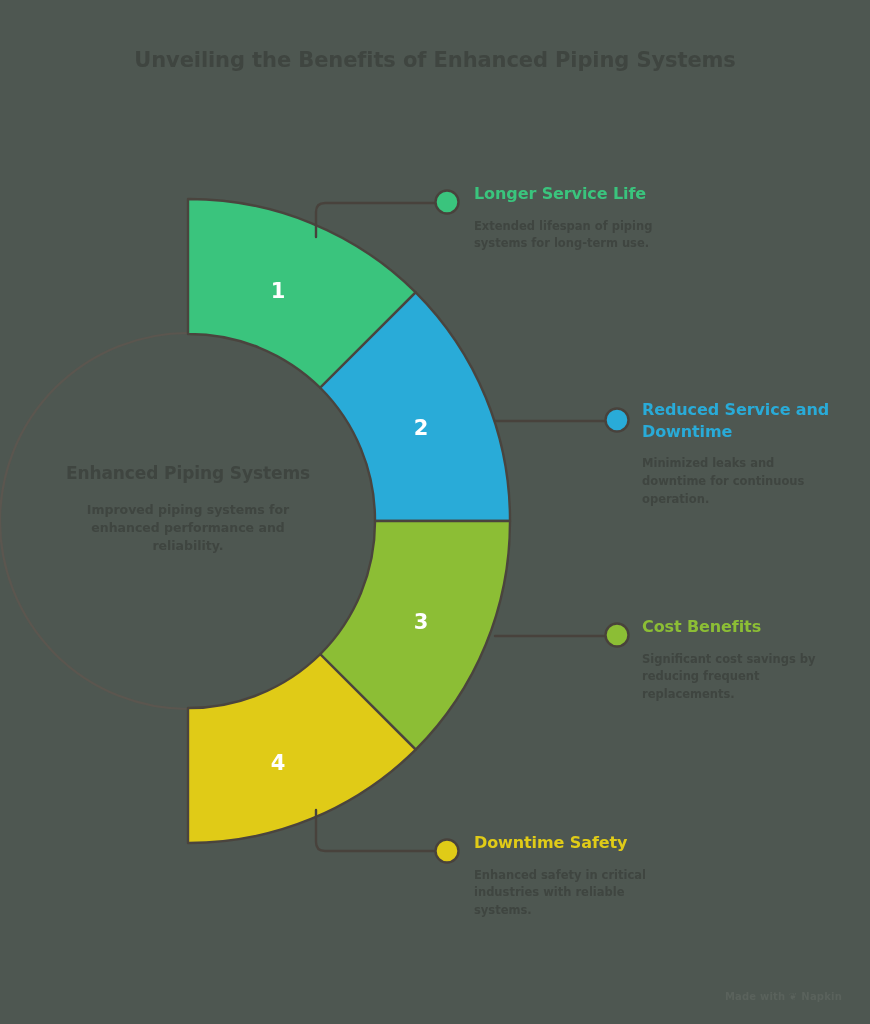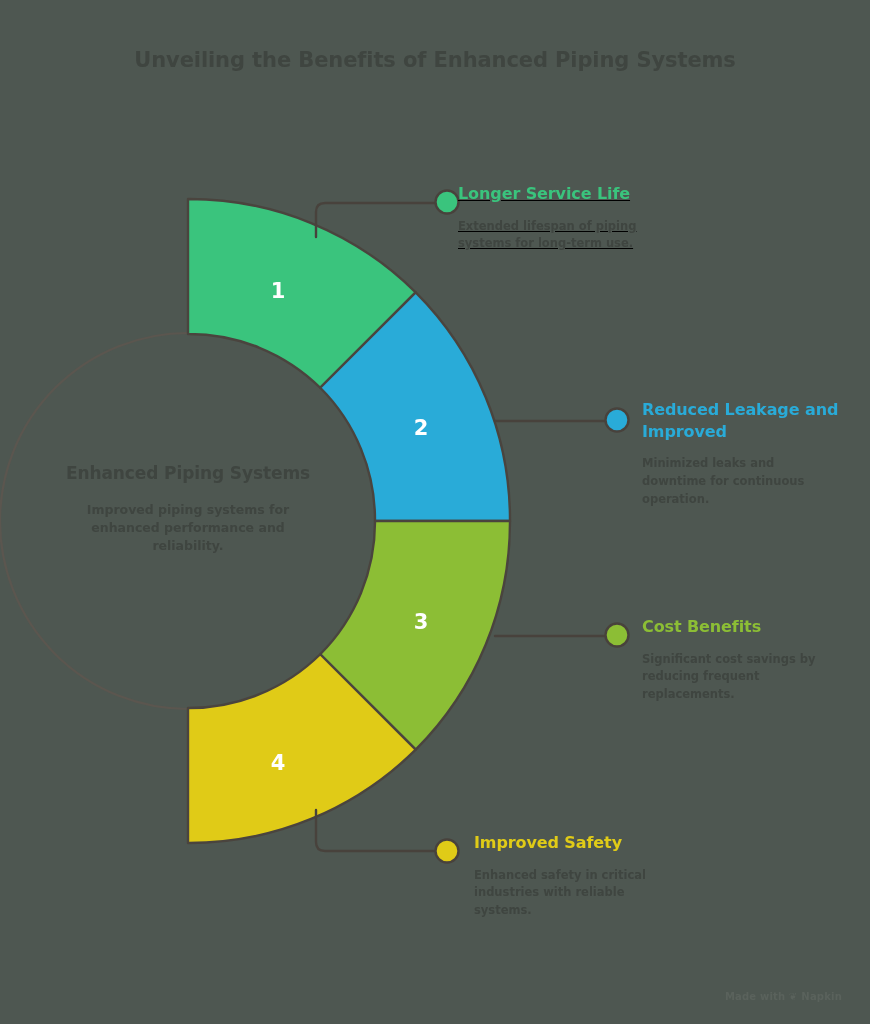--- a/index.html
+++ b/index.html
@@ -75,21 +75,21 @@
     letter-spacing: -0.1px;
   }
   .callout-desc {
     margin-top: 13px;
     font-size: 11.5px;
     font-weight: bold;
     color: #3f4540;
     line-height: 1.55;
   }
 
-  .c1 { left: 458px; top: 183px; text-decoration: underline; }
+  .c1 { left: 474px; top: 183px; }
   .c2 { left: 642px; top: 399px; width: 200px; }
   .c3 { left: 642px; top: 616px; }
   .c4 { left: 474px; top: 832px; }
 
   
   .seg-num {
     position: absolute;
     font-size: 21px;
     font-weight: bold;
     color: #ffffff;
@@ -147,29 +147,29 @@
   <div class="seg-num" style="left:421px; top:428px;">2</div>
   <div class="seg-num" style="left:421px; top:622px;">3</div>
   <div class="seg-num" style="left:278px; top:763px;">4</div>
 
   <div class="callout c1">
     <div class="callout-title" style="color:#3ac47d;">Longer Service Life</div>
     <div class="callout-desc">Extended lifespan of piping systems for long-term use.</div>
   </div>
 
   <div class="callout c2">
-    <div class="callout-title" style="color:#29abd8;">Reduced Leakage and Improved</div>
+    <div class="callout-title" style="color:#29abd8;">Reduced Service and Downtime</div>
     <div class="callout-desc">Minimized leaks and downtime for continuous operation.</div>
   </div>
 
   <div class="callout c3">
     <div class="callout-title" style="color:#8cbe35;">Cost Benefits</div>
     <div class="callout-desc">Significant cost savings by reducing frequent replacements.</div>
   </div>
 
   <div class="callout c4">
-    <div class="callout-title" style="color:#e0cb17;">Improved Safety</div>
+    <div class="callout-title" style="color:#e0cb17;">Downtime Safety</div>
     <div class="callout-desc">Enhanced safety in critical industries with reliable systems.</div>
   </div>
 
   <div class="watermark">Made with ❦ Napkin</div>
 
 </div>
 
 </body></html>

